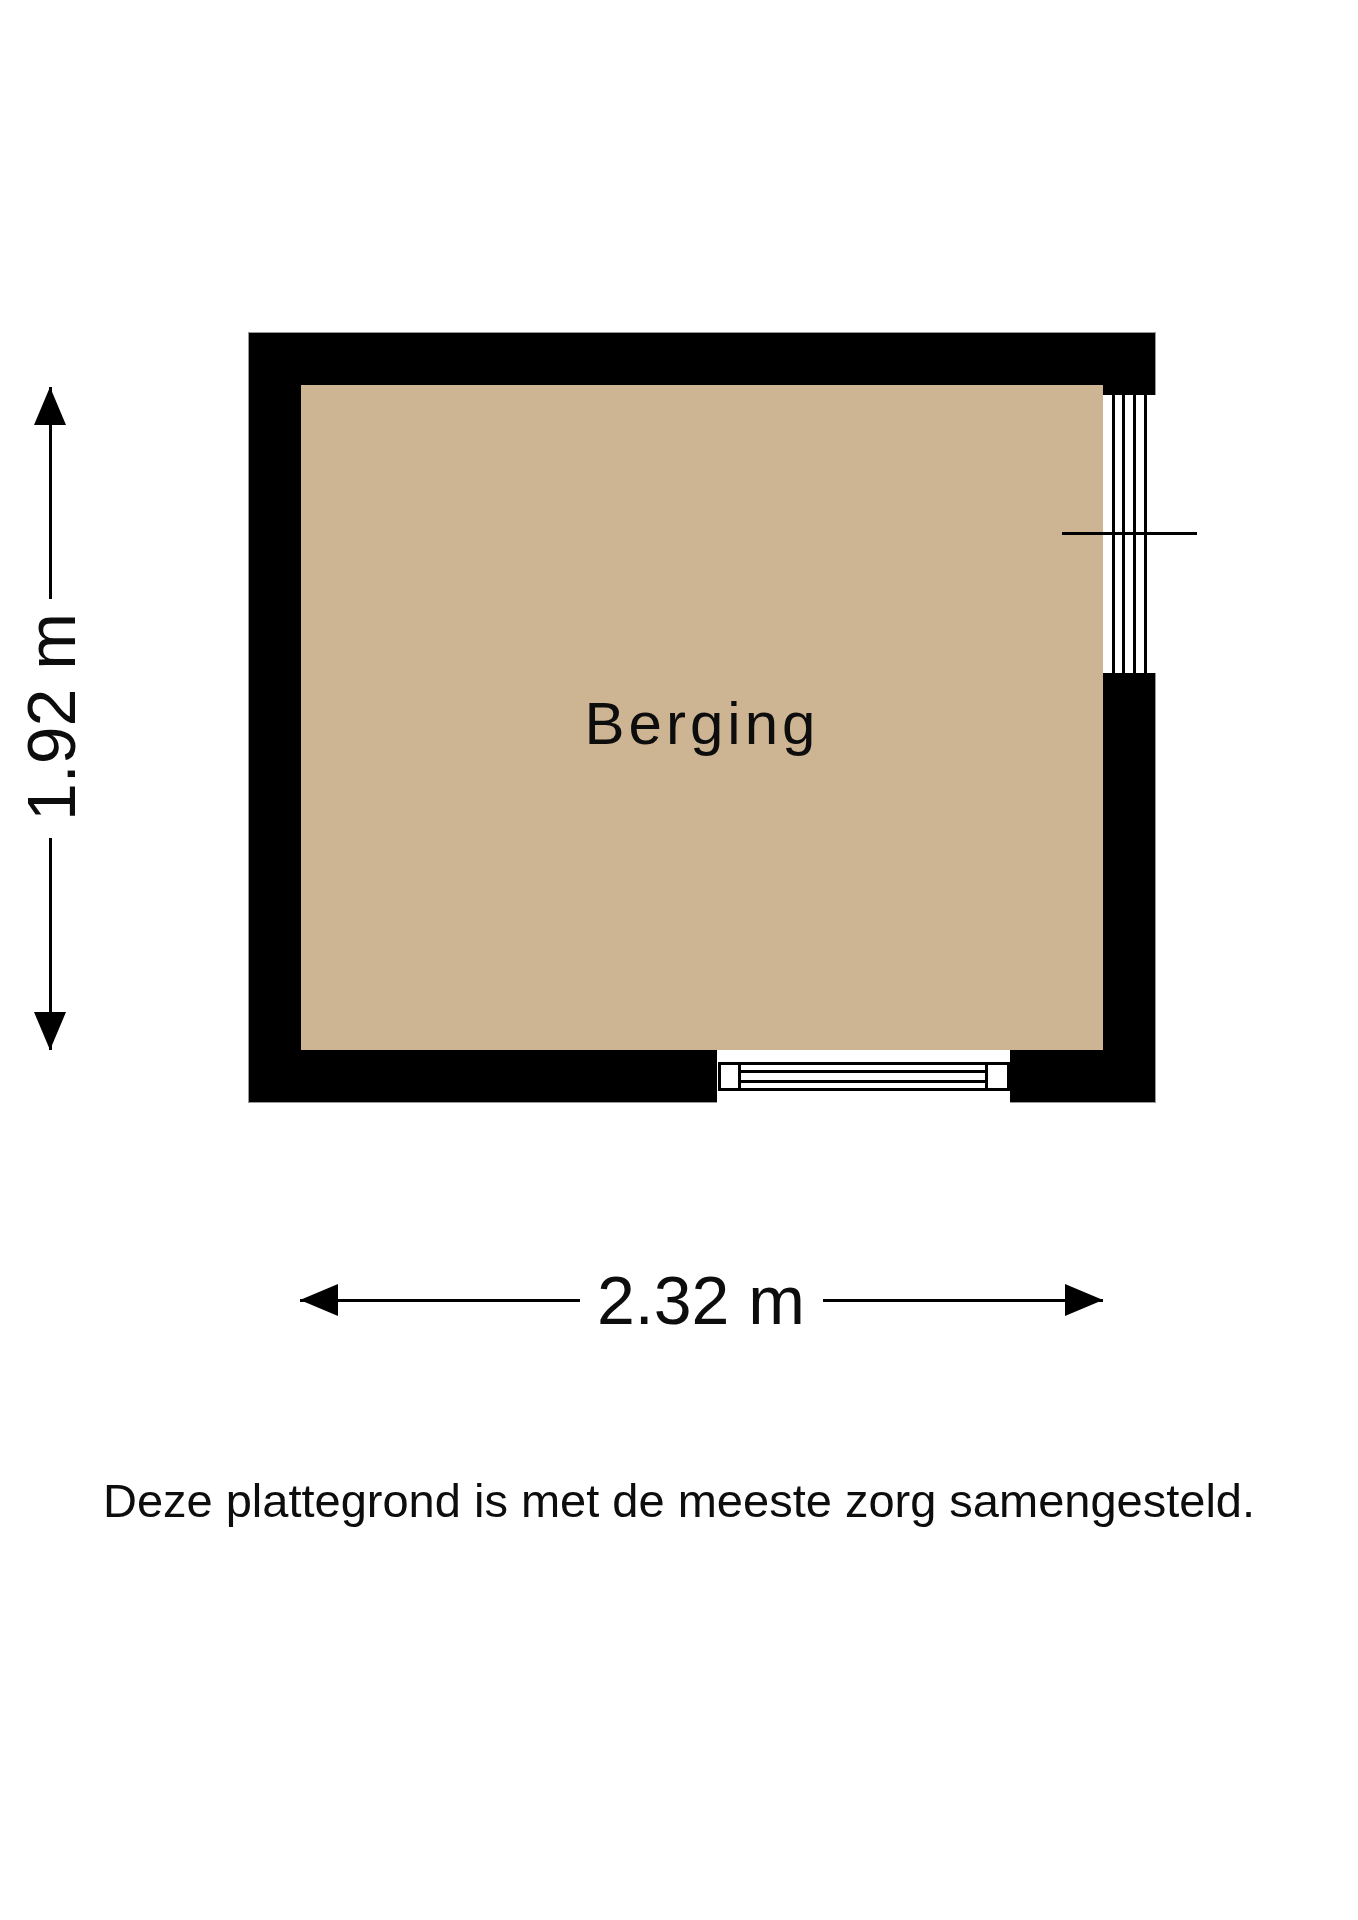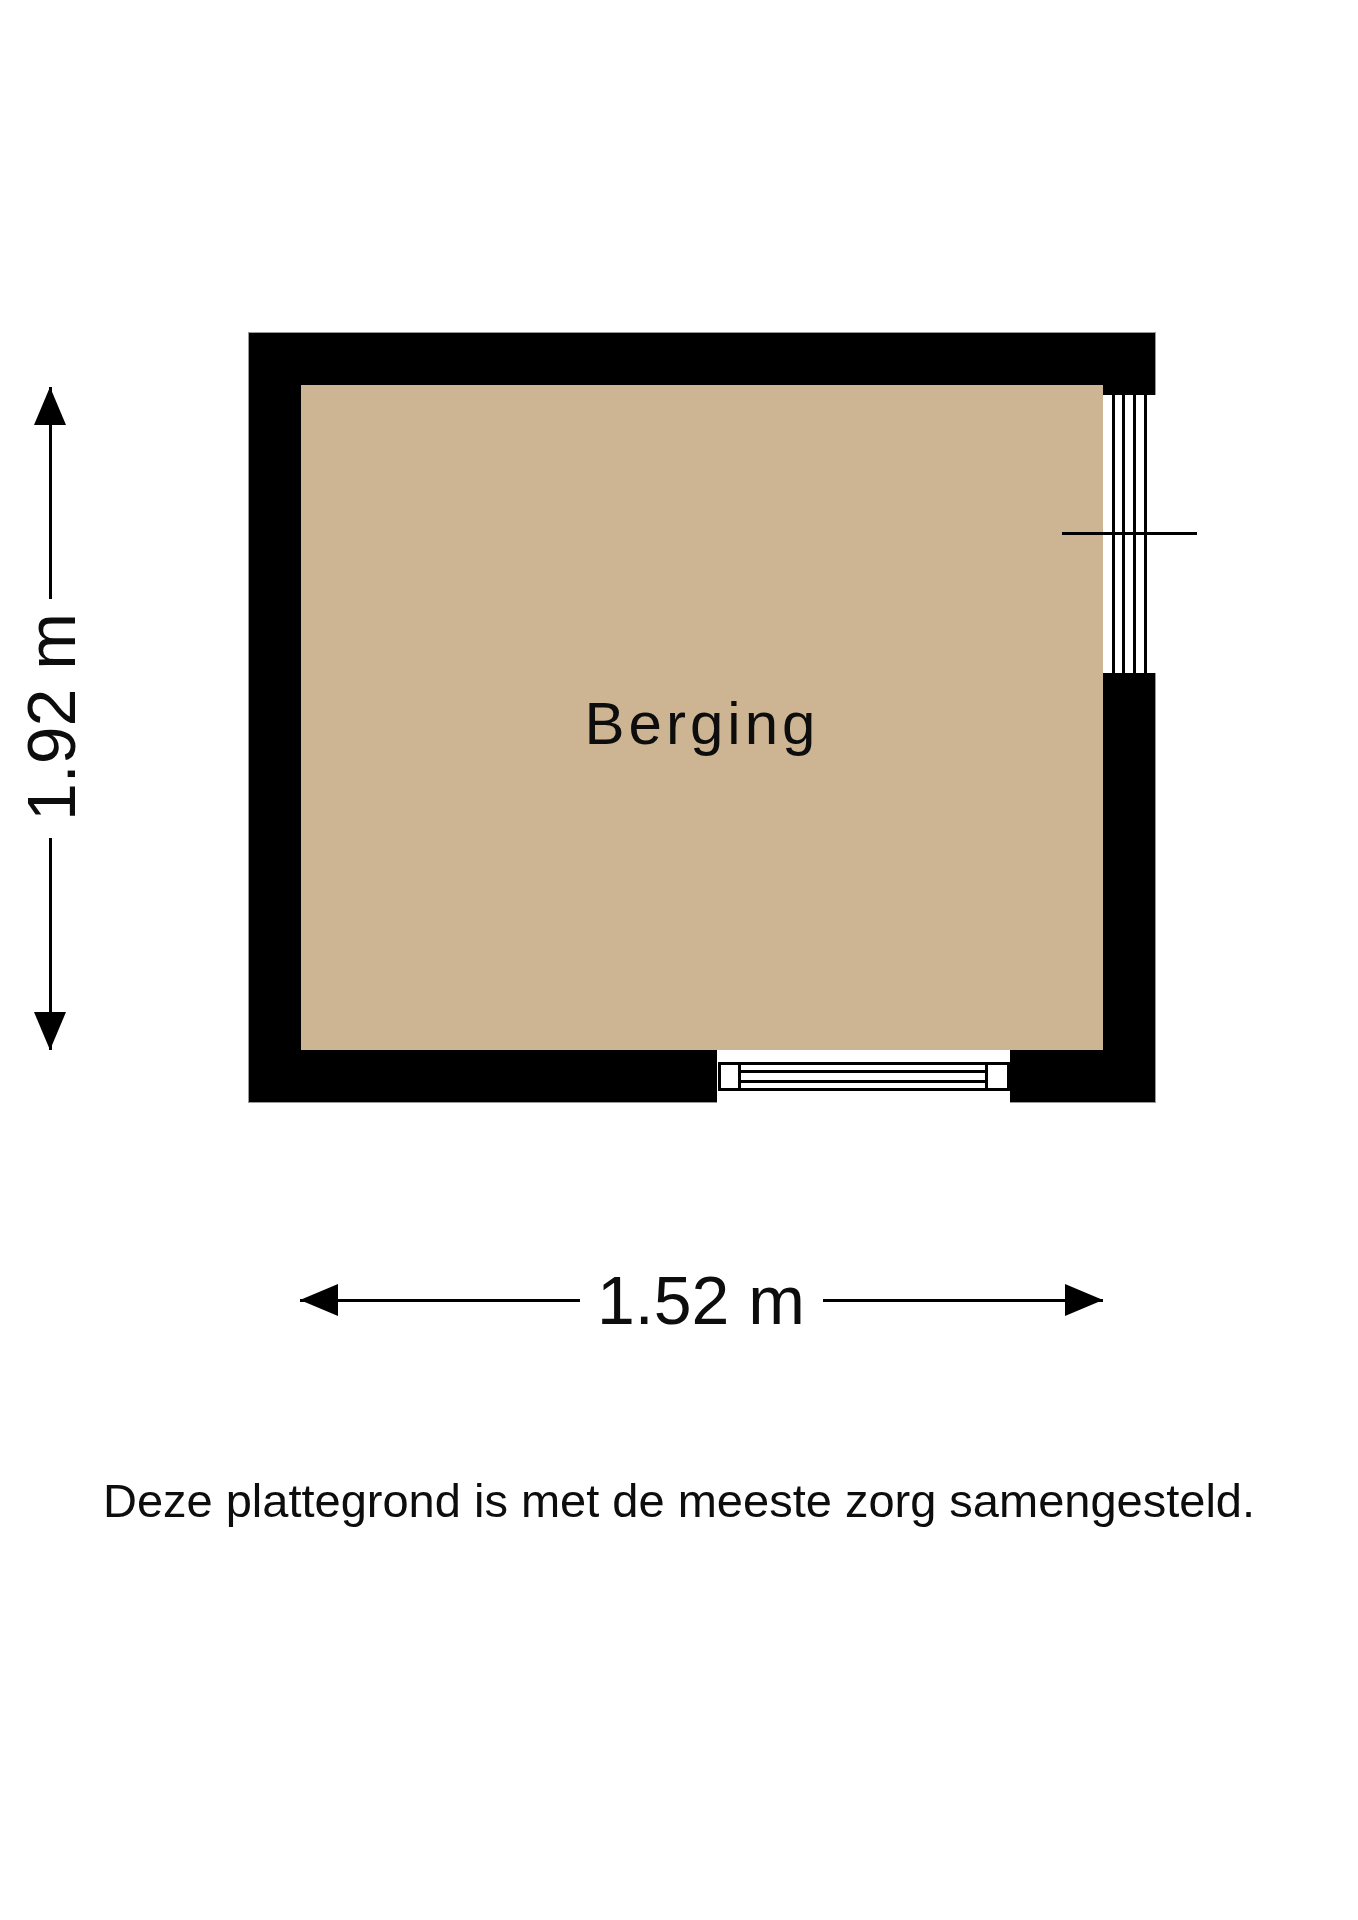--- a/index.html
+++ b/index.html
@@ -129,19 +129,19 @@
   <div class="abs dim-line vdim-upper"></div>
   <div class="abs dim-line vdim-lower"></div>
   <div class="abs tri arrow-up"></div>
   <div class="abs tri arrow-down"></div>
   <div class="abs dim-label vdim-label">1.92 m</div>
 
   <div class="abs dim-line hdim-left"></div>
   <div class="abs dim-line hdim-right"></div>
   <div class="abs tri arrow-left"></div>
   <div class="abs tri arrow-right"></div>
-  <div class="abs dim-label hdim-label">1.52 m</div>
+  <div class="abs dim-label hdim-label">2.32 m</div>
 
   <div class="abs disclaimer">
     <div>Deze plattegrond is met de meeste zorg samengesteld.</div>
   </div>
 
 </div>
 
 </body></html>

